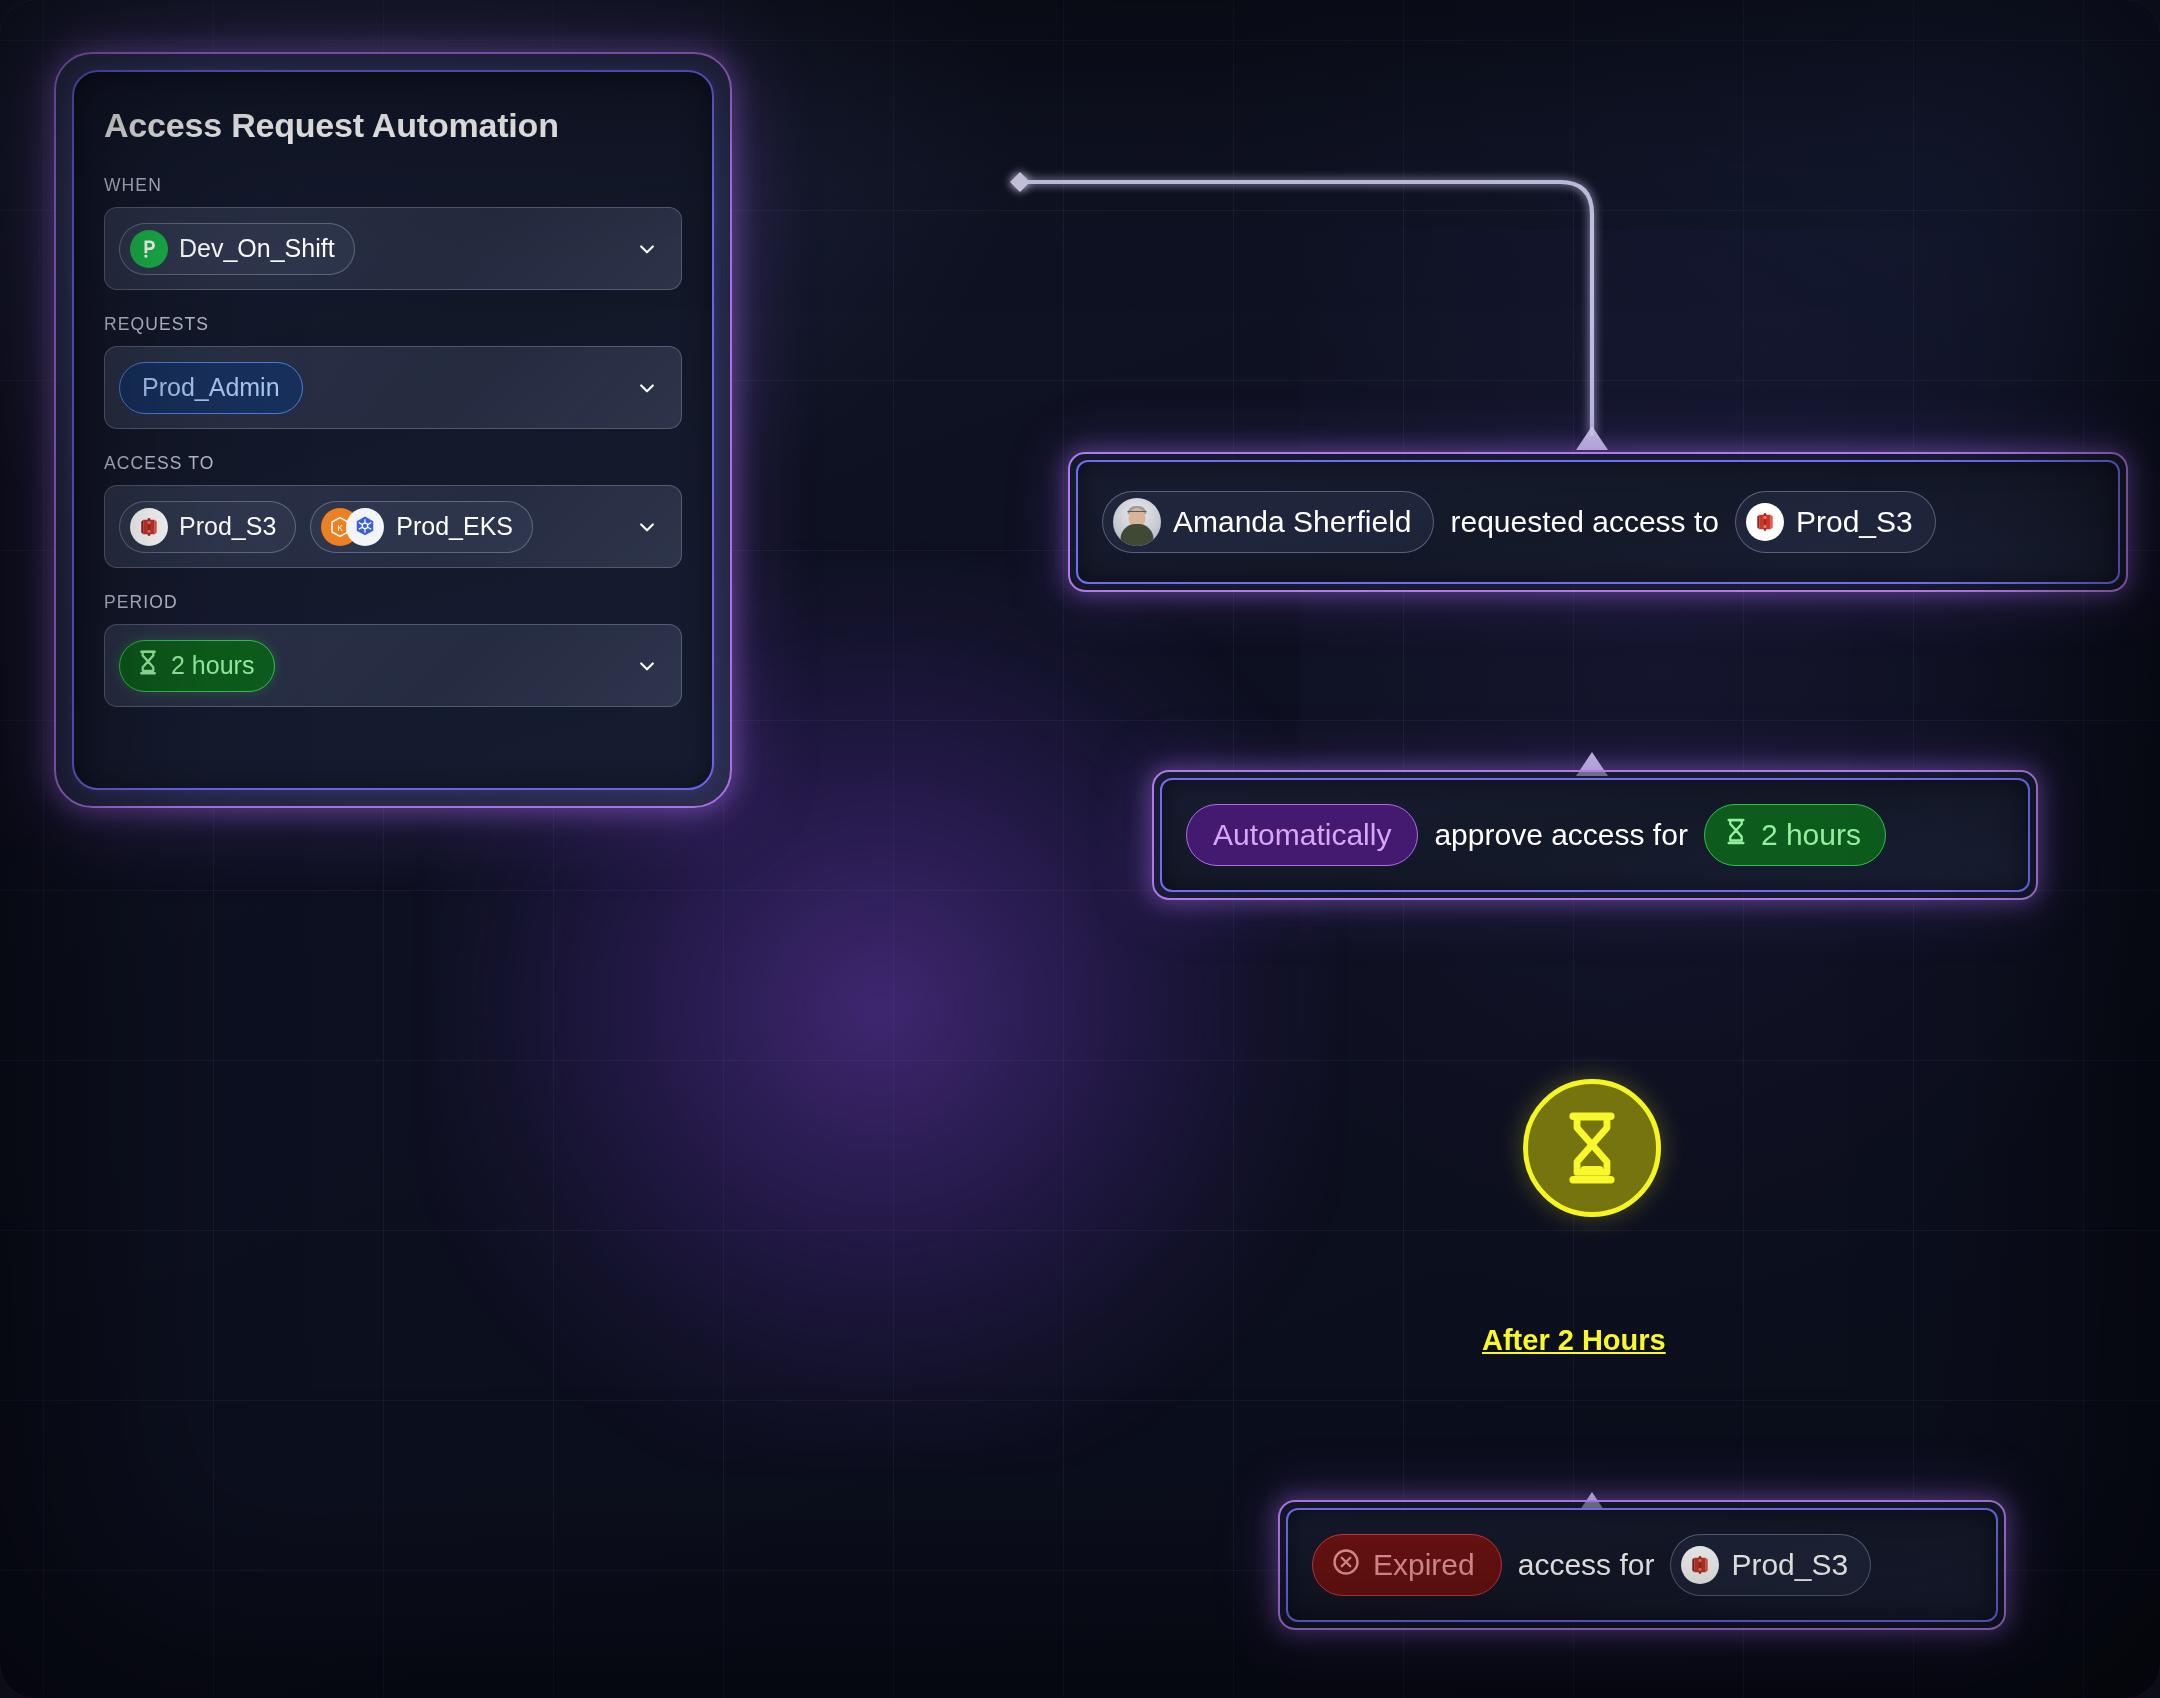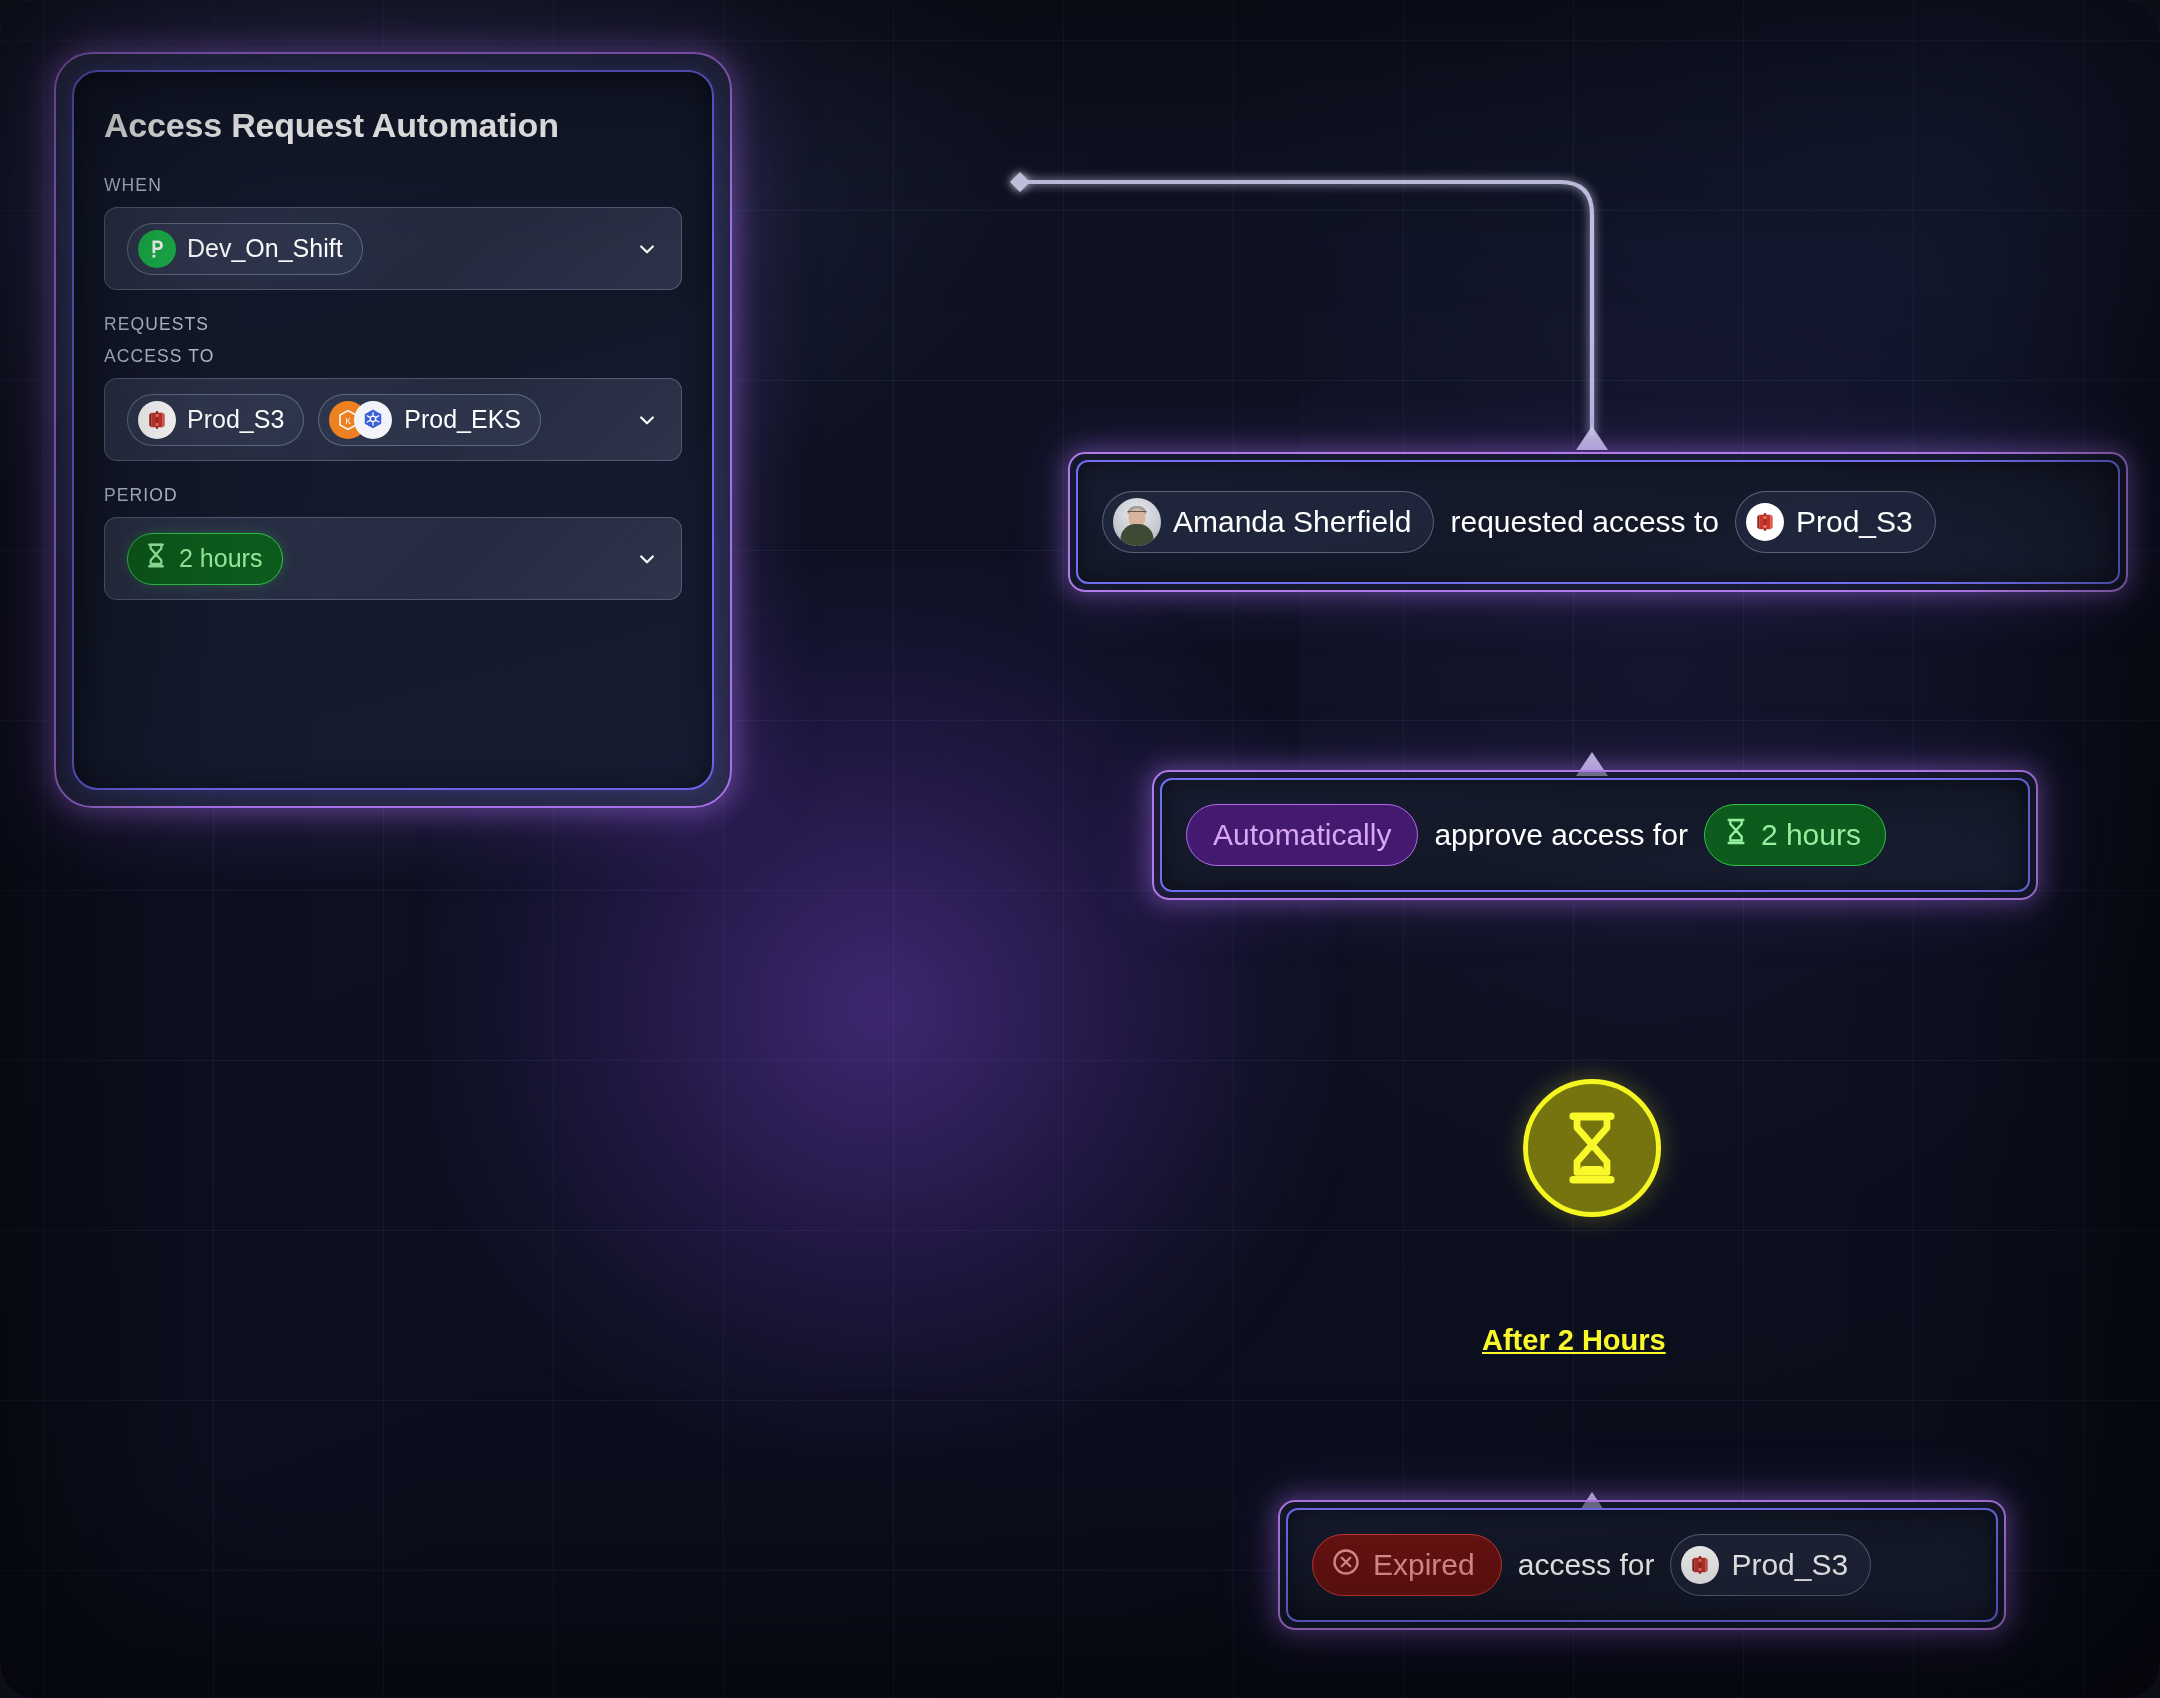--- a/index.html
+++ b/index.html
@@ -96,21 +96,21 @@
     margin-bottom: 11px;
   }
 
   .field-box {
     position: relative;
     height: 83px;
     border: 1.6px solid rgba(160,172,200,0.34);
     border-radius: 13px;
     background: linear-gradient(135deg, rgba(58,66,90,0.62) 0%, rgba(50,57,80,0.58) 60%, rgba(62,69,94,0.62) 100%);
     display: flex; align-items: center;
-    padding: 0 22px;
+    padding: 0 14px;
     gap: 14px;
     margin-bottom: 24px;
   }
   .chev {
     position: absolute; right: 24px; top: 50%;
     transform: translateY(-50%);
     width: 20px; height: 20px;
     display: block;
   }
 
@@ -331,20 +331,28 @@
             <span>Dev_On_Shift</span>
           </span>
           <svg class="chev" viewBox="0 0 24 24">
             <path d="M5 9l7 7 7-7" fill="none" stroke="#ffffff" stroke-width="2.6" stroke-linecap="round" stroke-linejoin="round"></path>
           </svg>
         </div>
       </div>
 
       <div>
         <div class="field-label">REQUESTS</div>
+        <div class="field-box">
+          <span class="chip role">
+            <span>Prod_Admin</span>
+          </span>
+          <svg class="chev" viewBox="0 0 24 24">
+            <path d="M5 9l7 7 7-7" fill="none" stroke="#ffffff" stroke-width="2.6" stroke-linecap="round" stroke-linejoin="round"></path>
+          </svg>
+        </div>
       </div>
 
       <div>
         <div class="field-label">ACCESS TO</div>
         <div class="field-box">
           <span class="chip plain">
             <span class="chip-icon">
               <svg width="26" height="26" viewBox="0 0 32 32" aria-hidden="true">
                 <path d="M9 7h14v18H9z" fill="#c7352b"></path>
                 <path d="M6.5 9.2 9 7v18l-2.5-2.2z" fill="#8e2119"></path>

